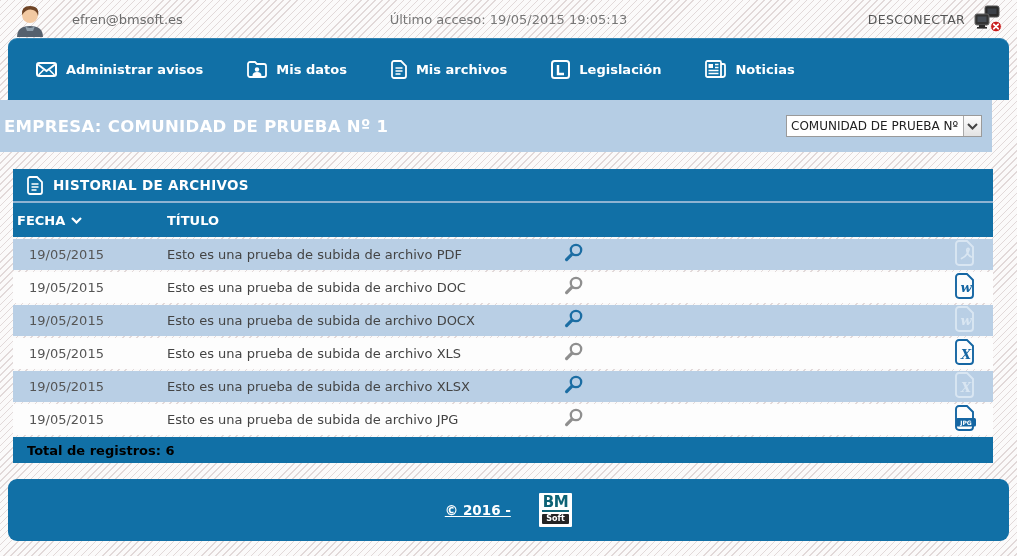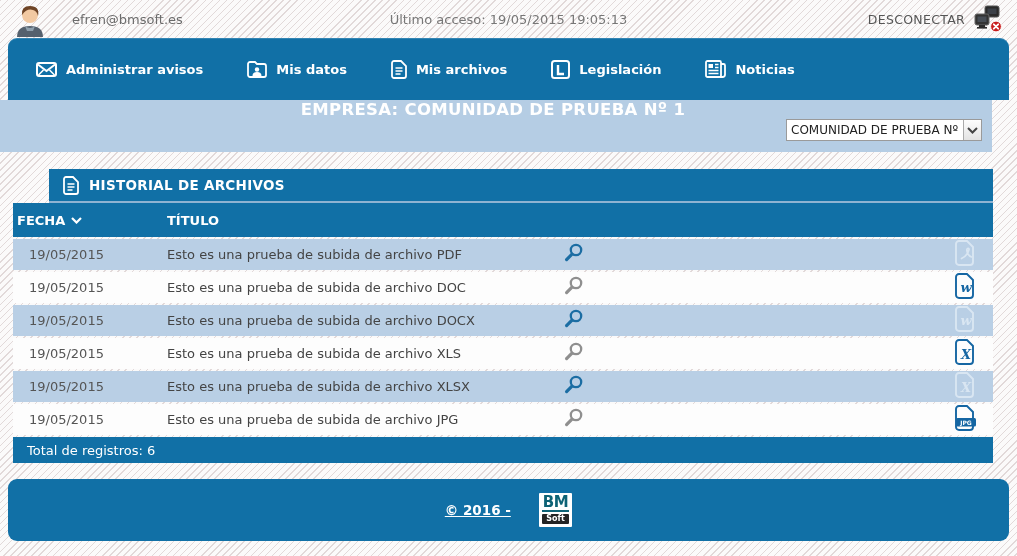--- a/index.html
+++ b/index.html
@@ -27,57 +27,57 @@
     border-radius:9px 9px 0 0;
     display:flex; align-items:center; padding-left:28px; gap:44px;
     box-shadow:inset 0 1px 0 rgba(255,255,255,.15);
   }
   .nav-item { display:flex; align-items:center; gap:9px; cursor:pointer; }
   .nav-item .nlabel { color:#fff; font-weight:bold; font-size:13px; }
 
   
   .band {
     width:992px; height:52px; background:#b5cde4;
-    display:flex; align-items:center; padding:0 10px 0 4px;flex-direction:column;
+    display:flex; align-items:center; padding:0 10px 0 4px;
   }
   .band h1 { color:#fff; font-size:16.5px; font-weight:bold; letter-spacing:.3px; }
   .selectbox {
     margin-left:auto; width:196px; height:22px; background:#fff;
     border:1px solid #9a9a9a; display:flex; align-items:center; cursor:pointer;
   }
   .selectbox .selval { flex:1; font-size:12px; color:#222; padding:0 4px; white-space:nowrap; overflow:hidden; }
   .selectbox .selbtn {
     width:18px; height:20px; background:linear-gradient(#fdfdfd,#e3e3e3);
     border-left:1px solid #aaa; display:flex; align-items:center; justify-content:center;
   }
 
   
   .panel { margin:17px 24px 0 13px; width:980px; }
   .panel-title {
     height:34px; background:#1170a6; display:flex; align-items:center;
-    padding-left:14px; gap:10px; border-bottom:2px solid #8fb3d2;margin-left:36px;
+    padding-left:14px; gap:10px; border-bottom:2px solid #8fb3d2;
   }
   .panel-title .ptlabel { color:#fff; font-weight:bold; font-size:13.5px; letter-spacing:.3px; }
   .thead { height:34px; background:#1170a6; display:flex; align-items:center; }
   .th { color:#fff; font-weight:bold; font-size:13px; cursor:pointer; display:flex; align-items:center; gap:6px; }
   .th-fecha { width:154px; padding-left:4px; }
   .trow { height:31px; display:flex; align-items:center; margin-top:2px; background:#fdfdfd; }
   .trow.alt { background:#b9cfe5; }
   .cell-fecha { width:154px; padding-left:16px; font-size:13px; color:#555; }
   .cell-titulo { width:384px; font-size:13px; color:#444; }
   .cell-view { width:44px; text-align:center; }
   .cell-spacer { flex:1; }
   .cell-type { width:48px; text-align:center; padding-right:6px; }
   .viewbtn, .typeicon { display:inline-block; cursor:pointer; line-height:0; }
   .trow.alt .viewbtn { color:#1b6da3; }
   .trow:not(.alt) .viewbtn { color:#8f8f8f; }
   .trow.alt .typeicon { color:#d9e6f2; }
   .trow:not(.alt) .typeicon { color:#1566a3; }
   .tfoot { height:26px; background:#1170a6; display:flex; align-items:center; padding-left:14px; margin-top:2px; }
-  .tfoot .totlabel { color:#ffffff; font-weight:normal; font-size:13px; }
+  .tfoot .totlabel { color:#000000; font-weight:bold; font-size:13px; }
 
   
   .footer {
     margin:16px 8px 0 8px; height:62px; background:#1170a6; border-radius:9px;
     display:flex; align-items:center; justify-content:center; gap:8px;
   }
   .footer .copy { color:#fff; font-weight:bold; font-size:13.5px;text-decoration:underline; }
   .bmlogo { background:#fff; padding:2px 3px 3px 3px; border-radius:1px; text-align:center;margin-left:20px; }
   .bmlogo .bm {
     color:#0d6275; font-weight:bold; font-size:15px; line-height:15px;

